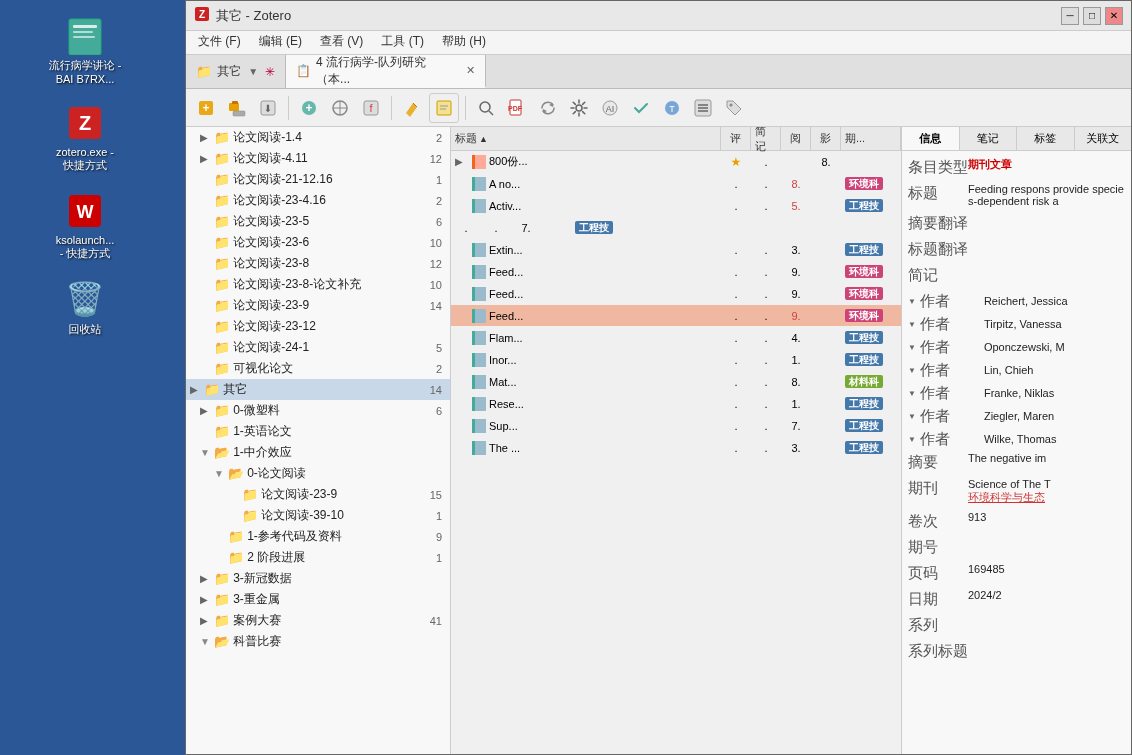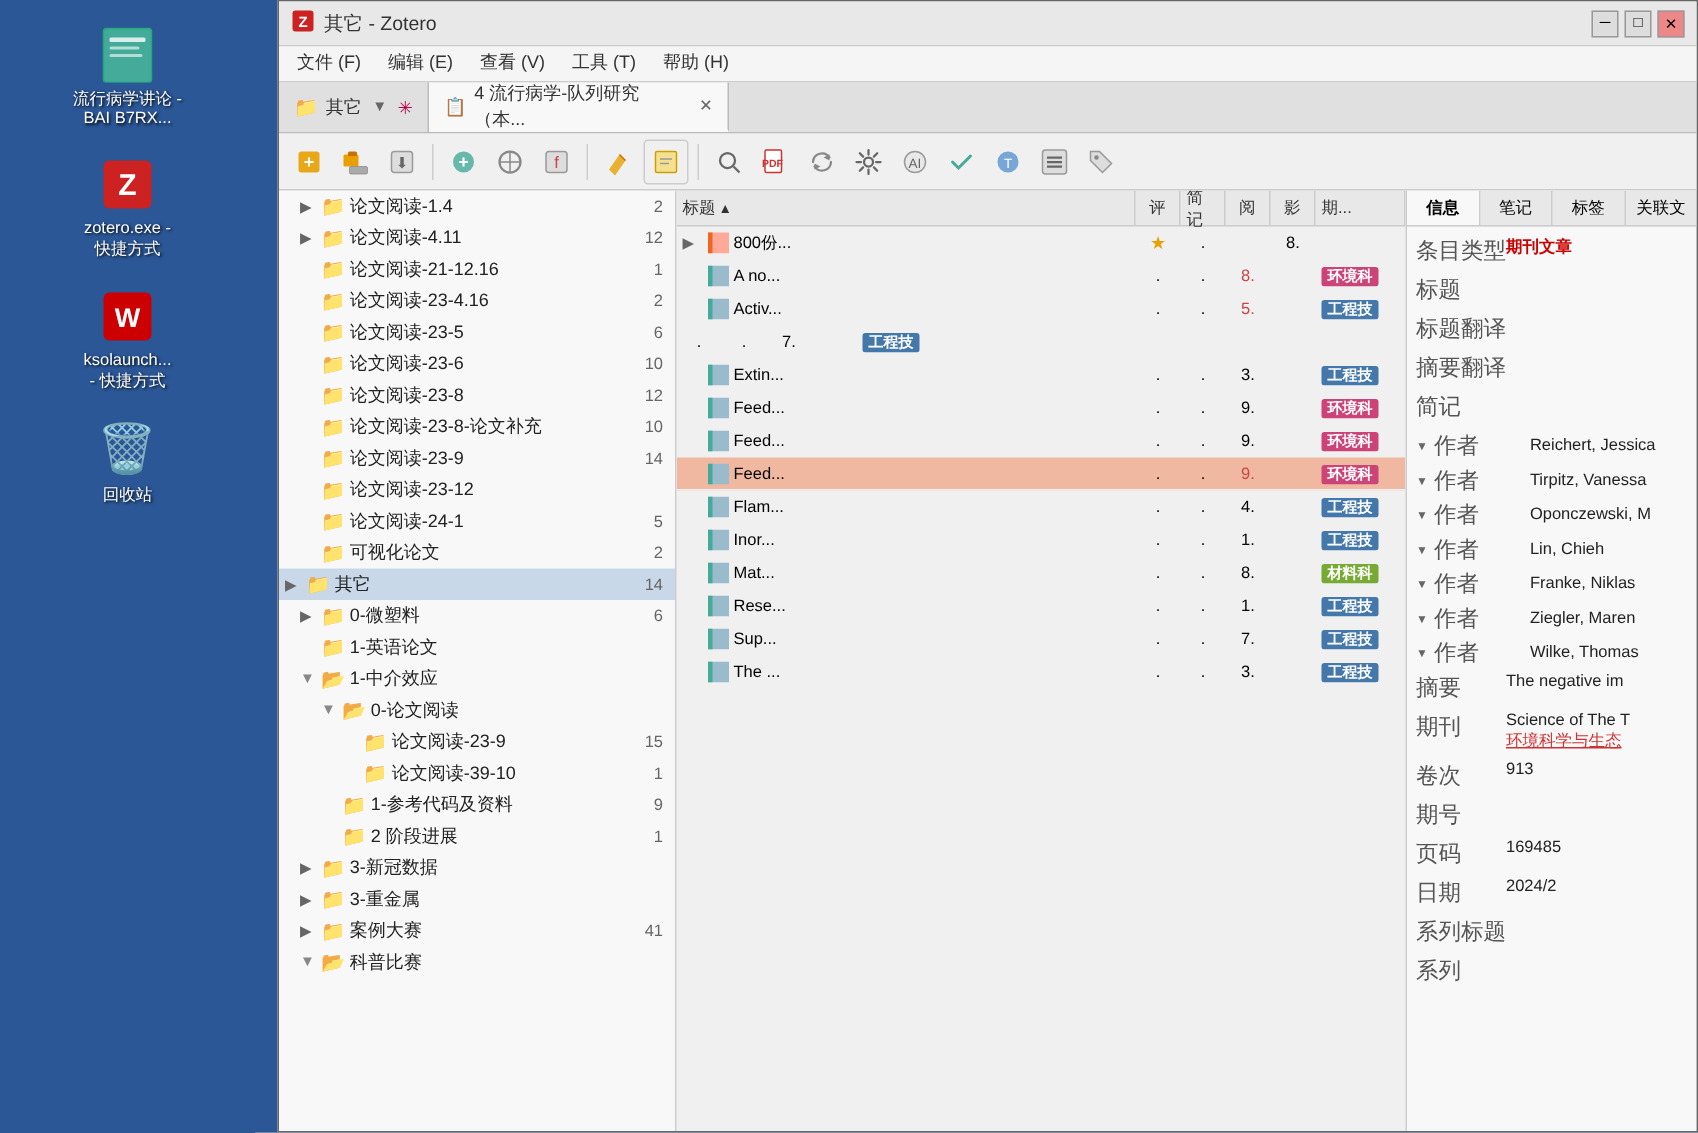--- a/index.html
+++ b/index.html
@@ -80,21 +80,21 @@
     .list-cell-attach { width: 30px; display: flex; justify-content: center; }
     .list-cell-journal { width: 60px; }
     .row-expand { width: 14px; font-size: 10px; color: #666; flex-shrink: 0; }
     .tag-badge { font-size: 10px; padding: 1px 4px; border-radius: 2px; color: white; font-weight: bold; }
     .tag-env { background: #c47; }
     .tag-eng { background: #47a; }
     .tag-mat { background: #7a3; }
     .star-icon { color: #e8a000; font-size: 12px; }
 
     
-    .right-panel { width: 194px; background: #f8f8f8; border-left: 1px solid #ccc; display: flex; flex-direction: column; overflow: hidden; }
+    .right-panel { width: 230px; background: #f8f8f8; border-left: 1px solid #ccc; display: flex; flex-direction: column; overflow: hidden; }
     .right-tabs { display: flex; background: #e8e8e8; border-bottom: 1px solid #ccc; }
     .right-tab { flex: 1; text-align: center; padding: 4px 2px; font-size: 11px; cursor: pointer; border-right: 1px solid #ccc; }
     .right-tab:last-child { border-right: none; }
     .right-tab.active { background: #f8f8f8; font-weight: bold; }
     .right-content { flex: 1; overflow-y: auto; padding: 6px; }
     .detail-row { display: flex; margin-bottom: 6px; align-items: flex-start; }
     .detail-label { font-size: 15px; color: #555; width: 60px; flex-shrink: 0; padding-top: 1px; }
     .detail-value { font-size: 11px; color: #222; flex: 1; word-break: break-all; }
     .detail-value.link { color: #c33; text-decoration: underline; cursor: pointer; }
     .author-row { display: flex; align-items: center; gap: 4px; margin-bottom: 3px; }
@@ -686,29 +686,30 @@
         </div>
         <div class="right-content">
 
           <div class="detail-row">
             <div class="detail-label">条目类型</div>
             <div class="detail-value" style="font-weight:bold;color:#c00;">期刊文章</div>
           </div>
 
           <div class="detail-row">
             <div class="detail-label">标题</div>
+            <div class="detail-value">Feeding respons provide species-dependent risk a</div>
+          </div>
+
+          <div class="detail-row">
+            <div class="detail-label">摘要翻译</div>
+            <div class="detail-value"></div>
           </div>
 
           <div class="detail-row">
             <div class="detail-label">标题翻译</div>
-            <div class="detail-value"></div>
-          </div>
-
-          <div class="detail-row">
-            <div class="detail-label">摘要翻译</div>
             <div class="detail-value"></div>
           </div>
 
           <div class="detail-row">
             <div class="detail-label">简记</div>
             <div class="detail-value"></div>
           </div>
 
           <div class="author-row">
             <span class="triangle">▼</span>
@@ -773,27 +774,27 @@
             <div class="detail-label">页码</div>
             <div class="detail-value">169485</div>
           </div>
 
           <div class="detail-row">
             <div class="detail-label">日期</div>
             <div class="detail-value">2024/2</div>
           </div>
 
           <div class="detail-row">
+            <div class="detail-label">系列</div>
+            <div class="detail-value"></div>
+          </div>
+
+          <div class="detail-row">
             <div class="detail-label">系列标题</div>
             <div class="detail-value"></div>
           </div>
-
-          <div class="detail-row">
-            <div class="detail-label">系列</div>
-            <div class="detail-value"></div>
-          </div>
         </div>
       </div>
 
     </div>
   </div>
 
 </div>
 
 </body></html>

